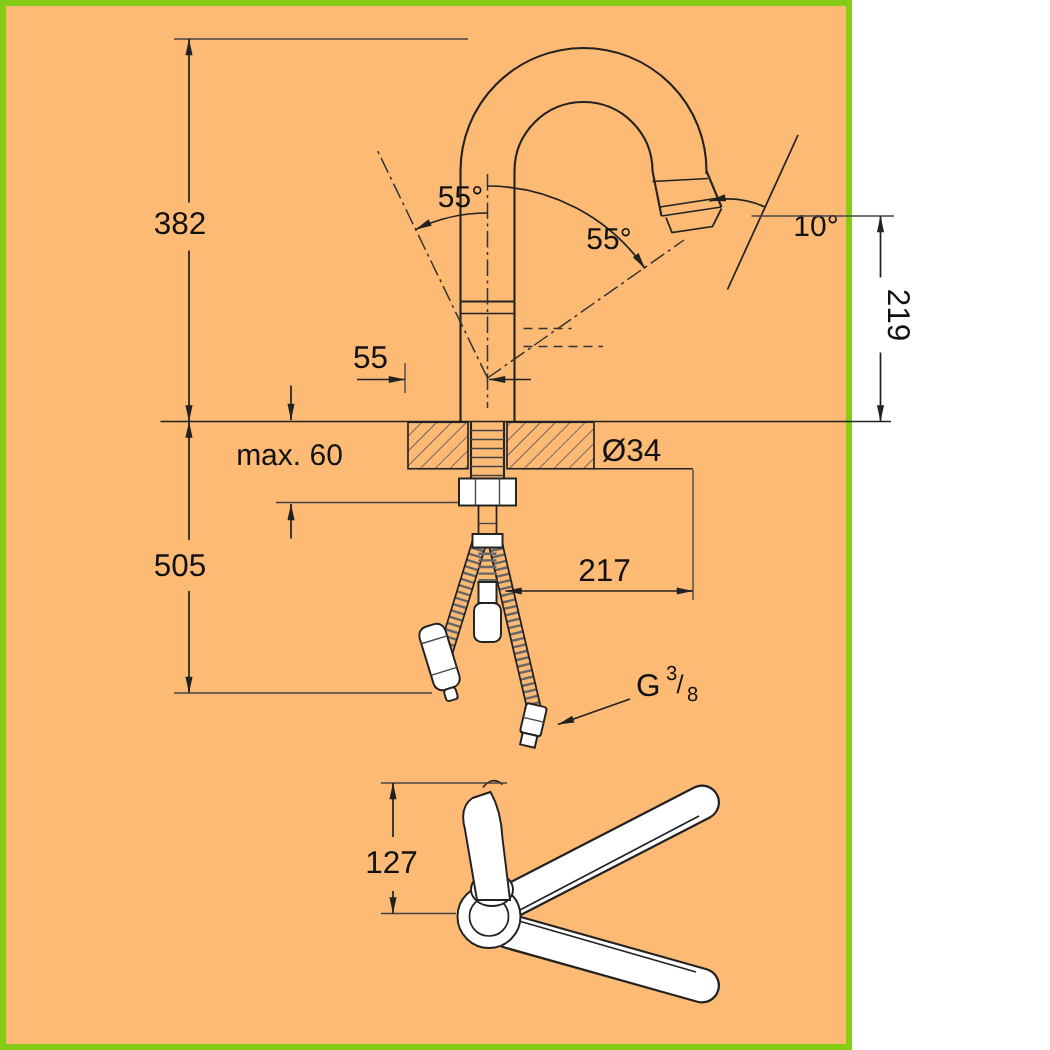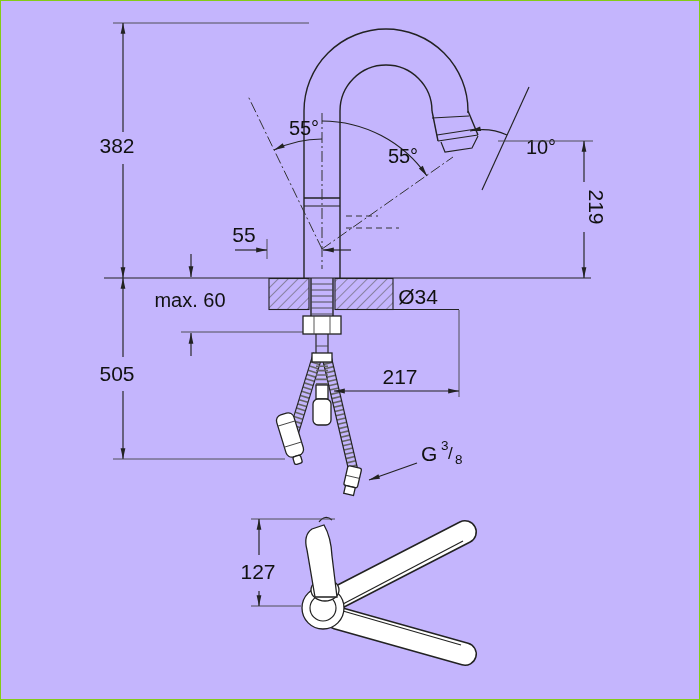--- a/index.html
+++ b/index.html
@@ -1,18 +1,18 @@
 <!DOCTYPE html>
 <html><head>
 <meta charset="utf-8">
 <style>
   html,body{margin:0;padding:0;background:#fff;}
   .stage{
-    width:700px;height:700px;position:relative;background:#c4b5fd;
-    box-sizing:border-box;border:1px solid #84cc16;
+    width:568px;height:700px;position:relative;background:#fdba74;
+    box-sizing:border-box;border:4px solid #84cc16;
     font-family:"Liberation Sans","DejaVu Sans",sans-serif;
   }
   svg{display:block;}
   svg text{
     font-family:"Liberation Sans","DejaVu Sans",sans-serif;
     fill:#111111;
   }
   .t21{font-size:21px;}
   .t20{font-size:20px;}
   .t17{font-size:17px;}

